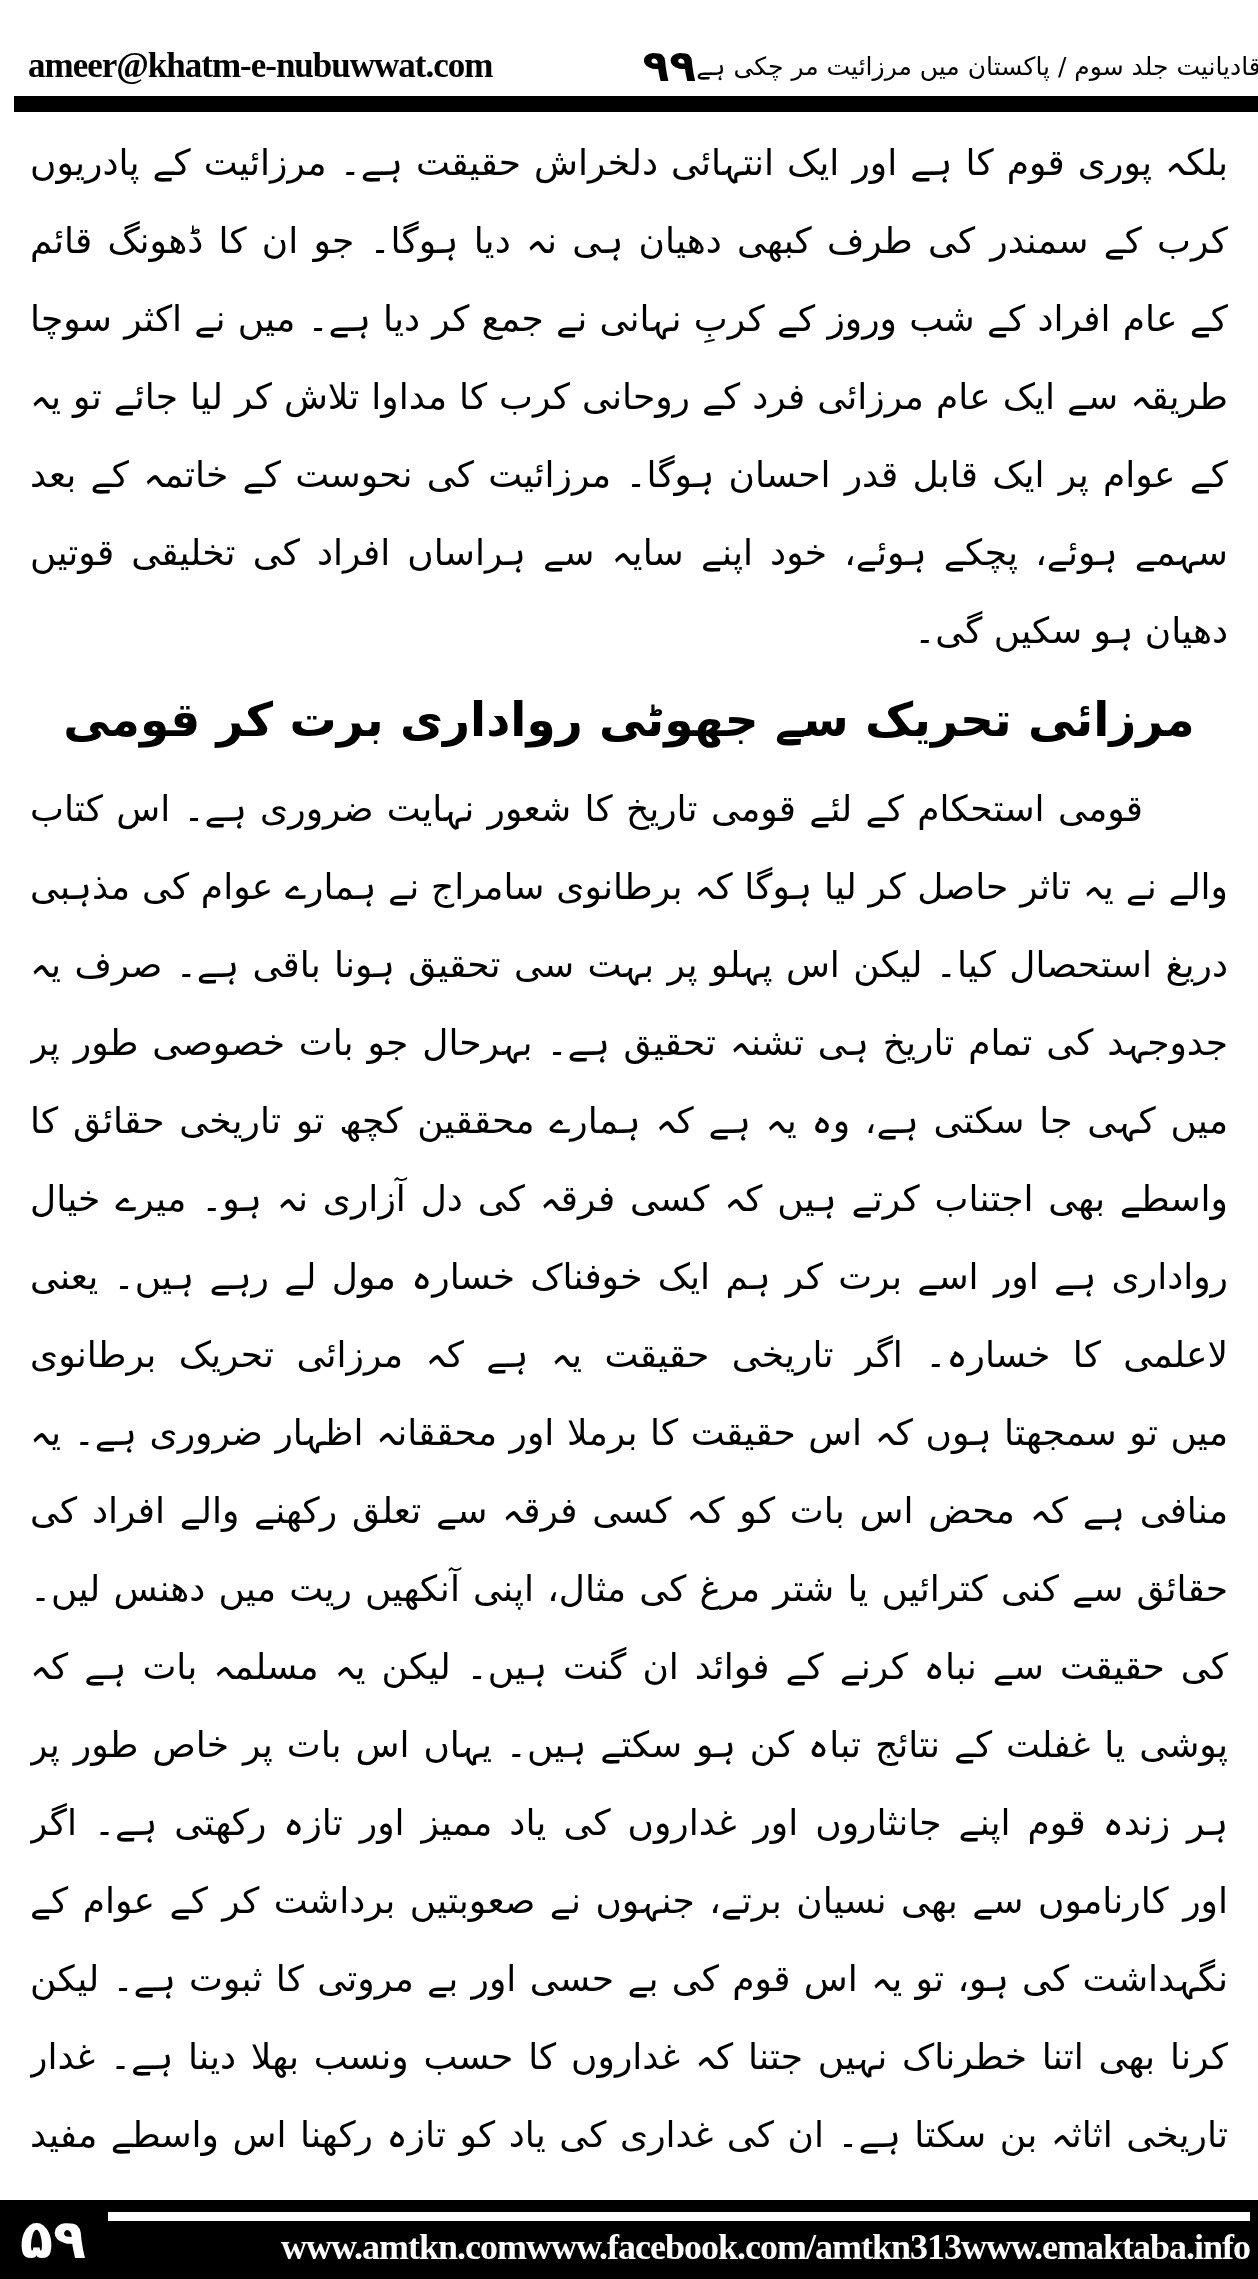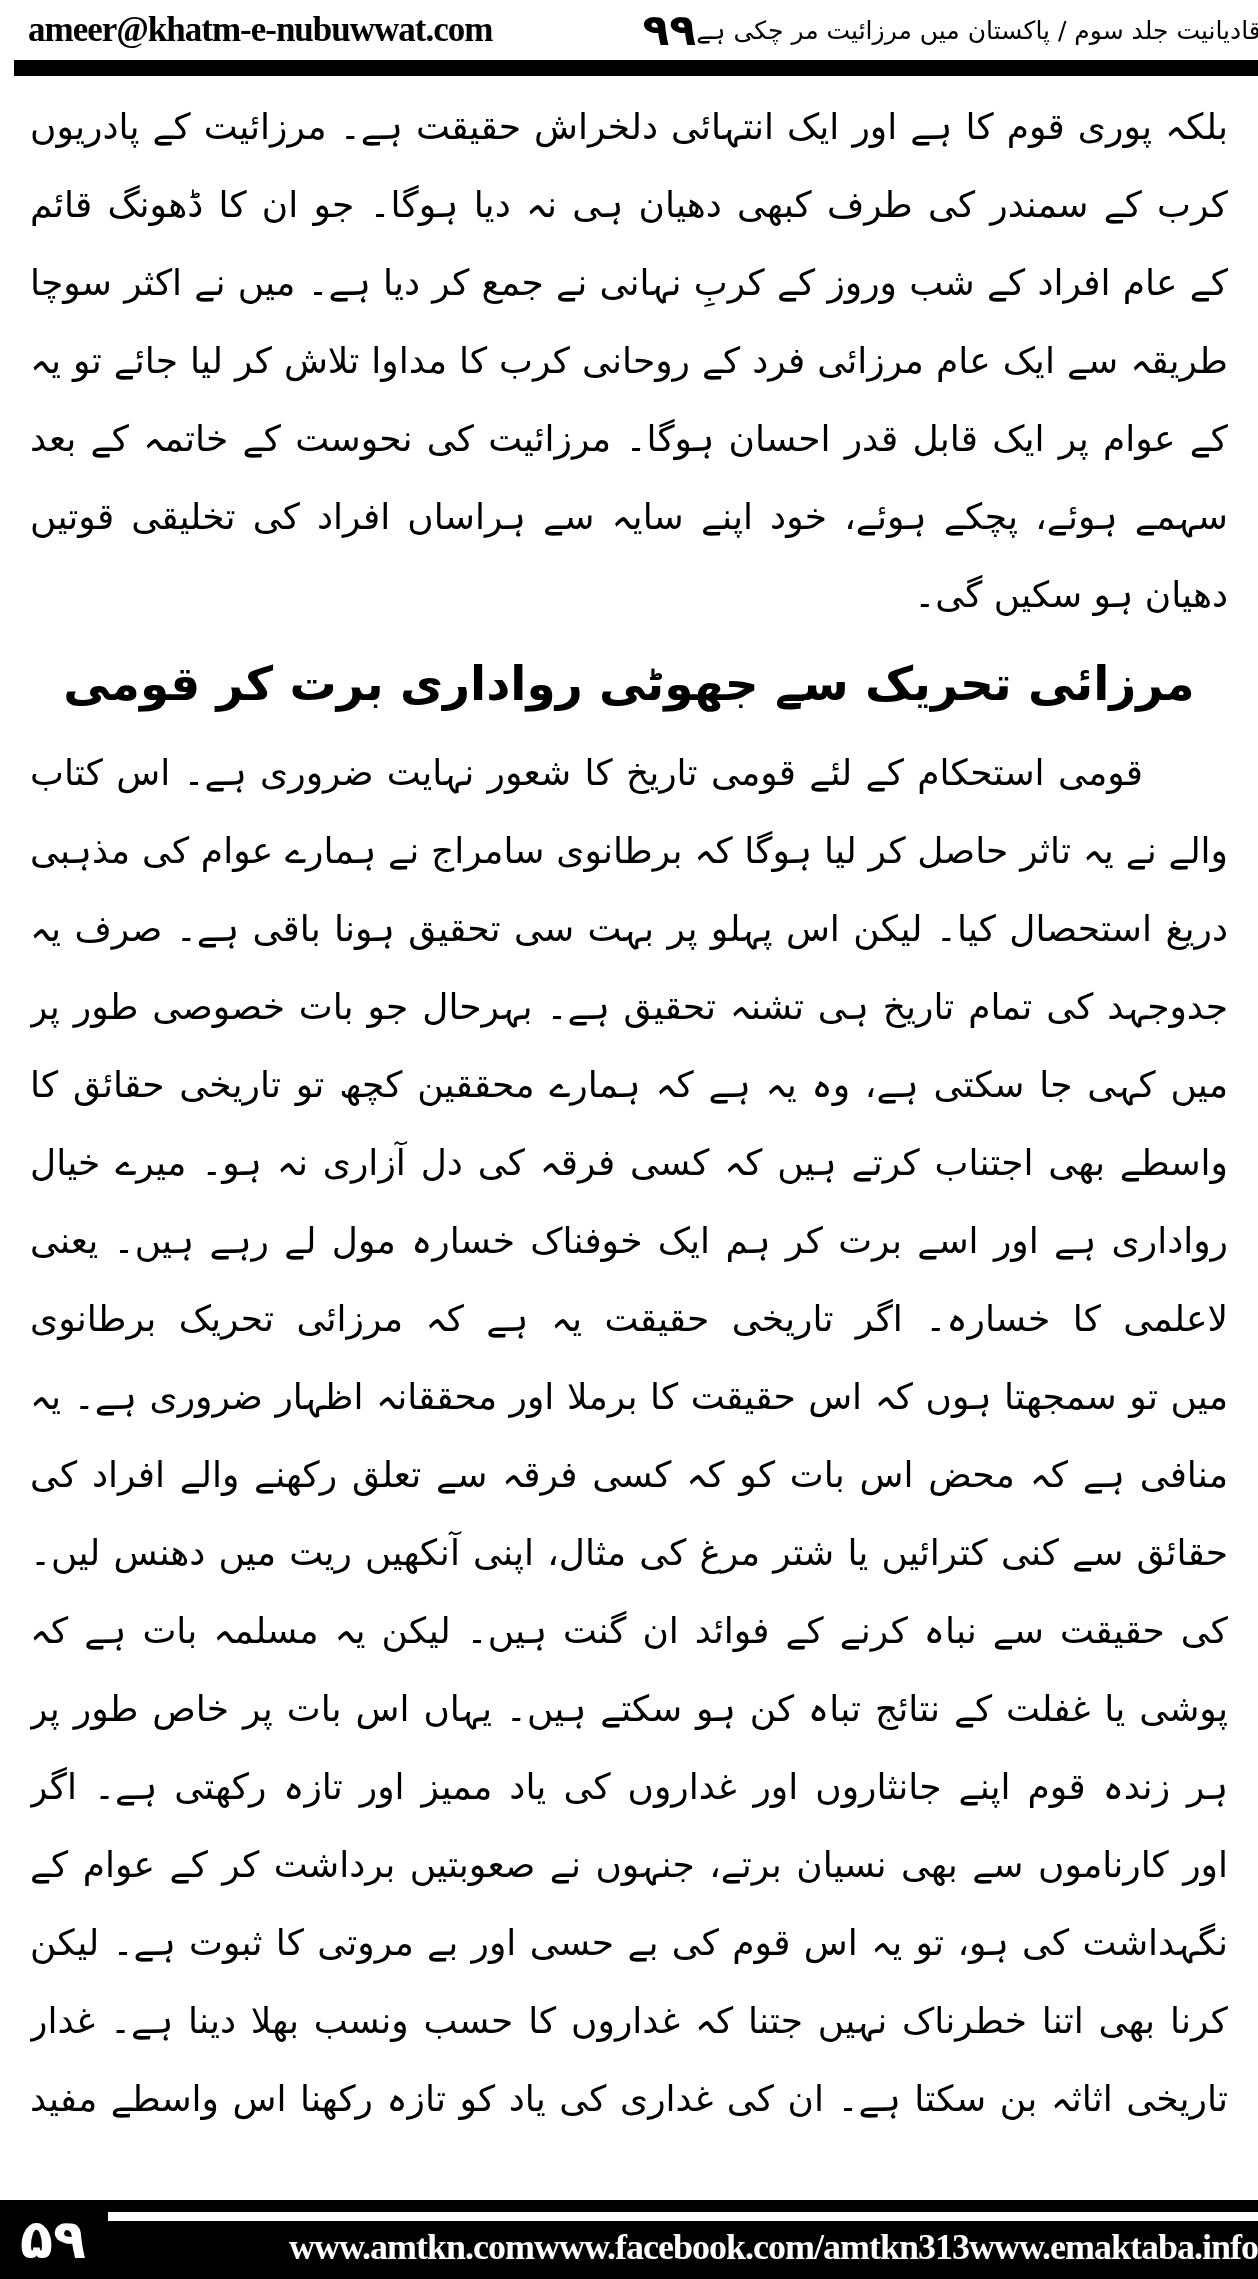--- a/index.html
+++ b/index.html
@@ -13,20 +13,21 @@
     display: flex;
     flex-direction: column;
     overflow: hidden;
   }
 
   
   .header {
     display: flex;
     align-items: center;
     padding: 8px 10px 2px 28px;
+    margin-top: 36px;
   }
   .header-email {
     font-family: "Liberation Serif", serif;
     font-weight: bold;
     font-size: 35px;
     letter-spacing: -1px;
     white-space: nowrap;
   }
   .header-num {
     font-family: "DejaVu Sans", sans-serif;
@@ -77,21 +78,21 @@
     overflow: hidden;
   }
 
   
   .footer {
     margin-top: auto;
     height: 79px;
     background: #000000;
     display: flex;
     align-items: center;
-    padding: 0 0 0 20px;
+    padding: 0 8px 0 20px;
     box-sizing: border-box;
   }
   .footer-num {
     color: #ffffff;
     font-family: "DejaVu Sans", sans-serif;
     font-weight: bold;
     font-size: 54px;
     line-height: 1;
     margin-right: 22px;
     white-space: nowrap;

